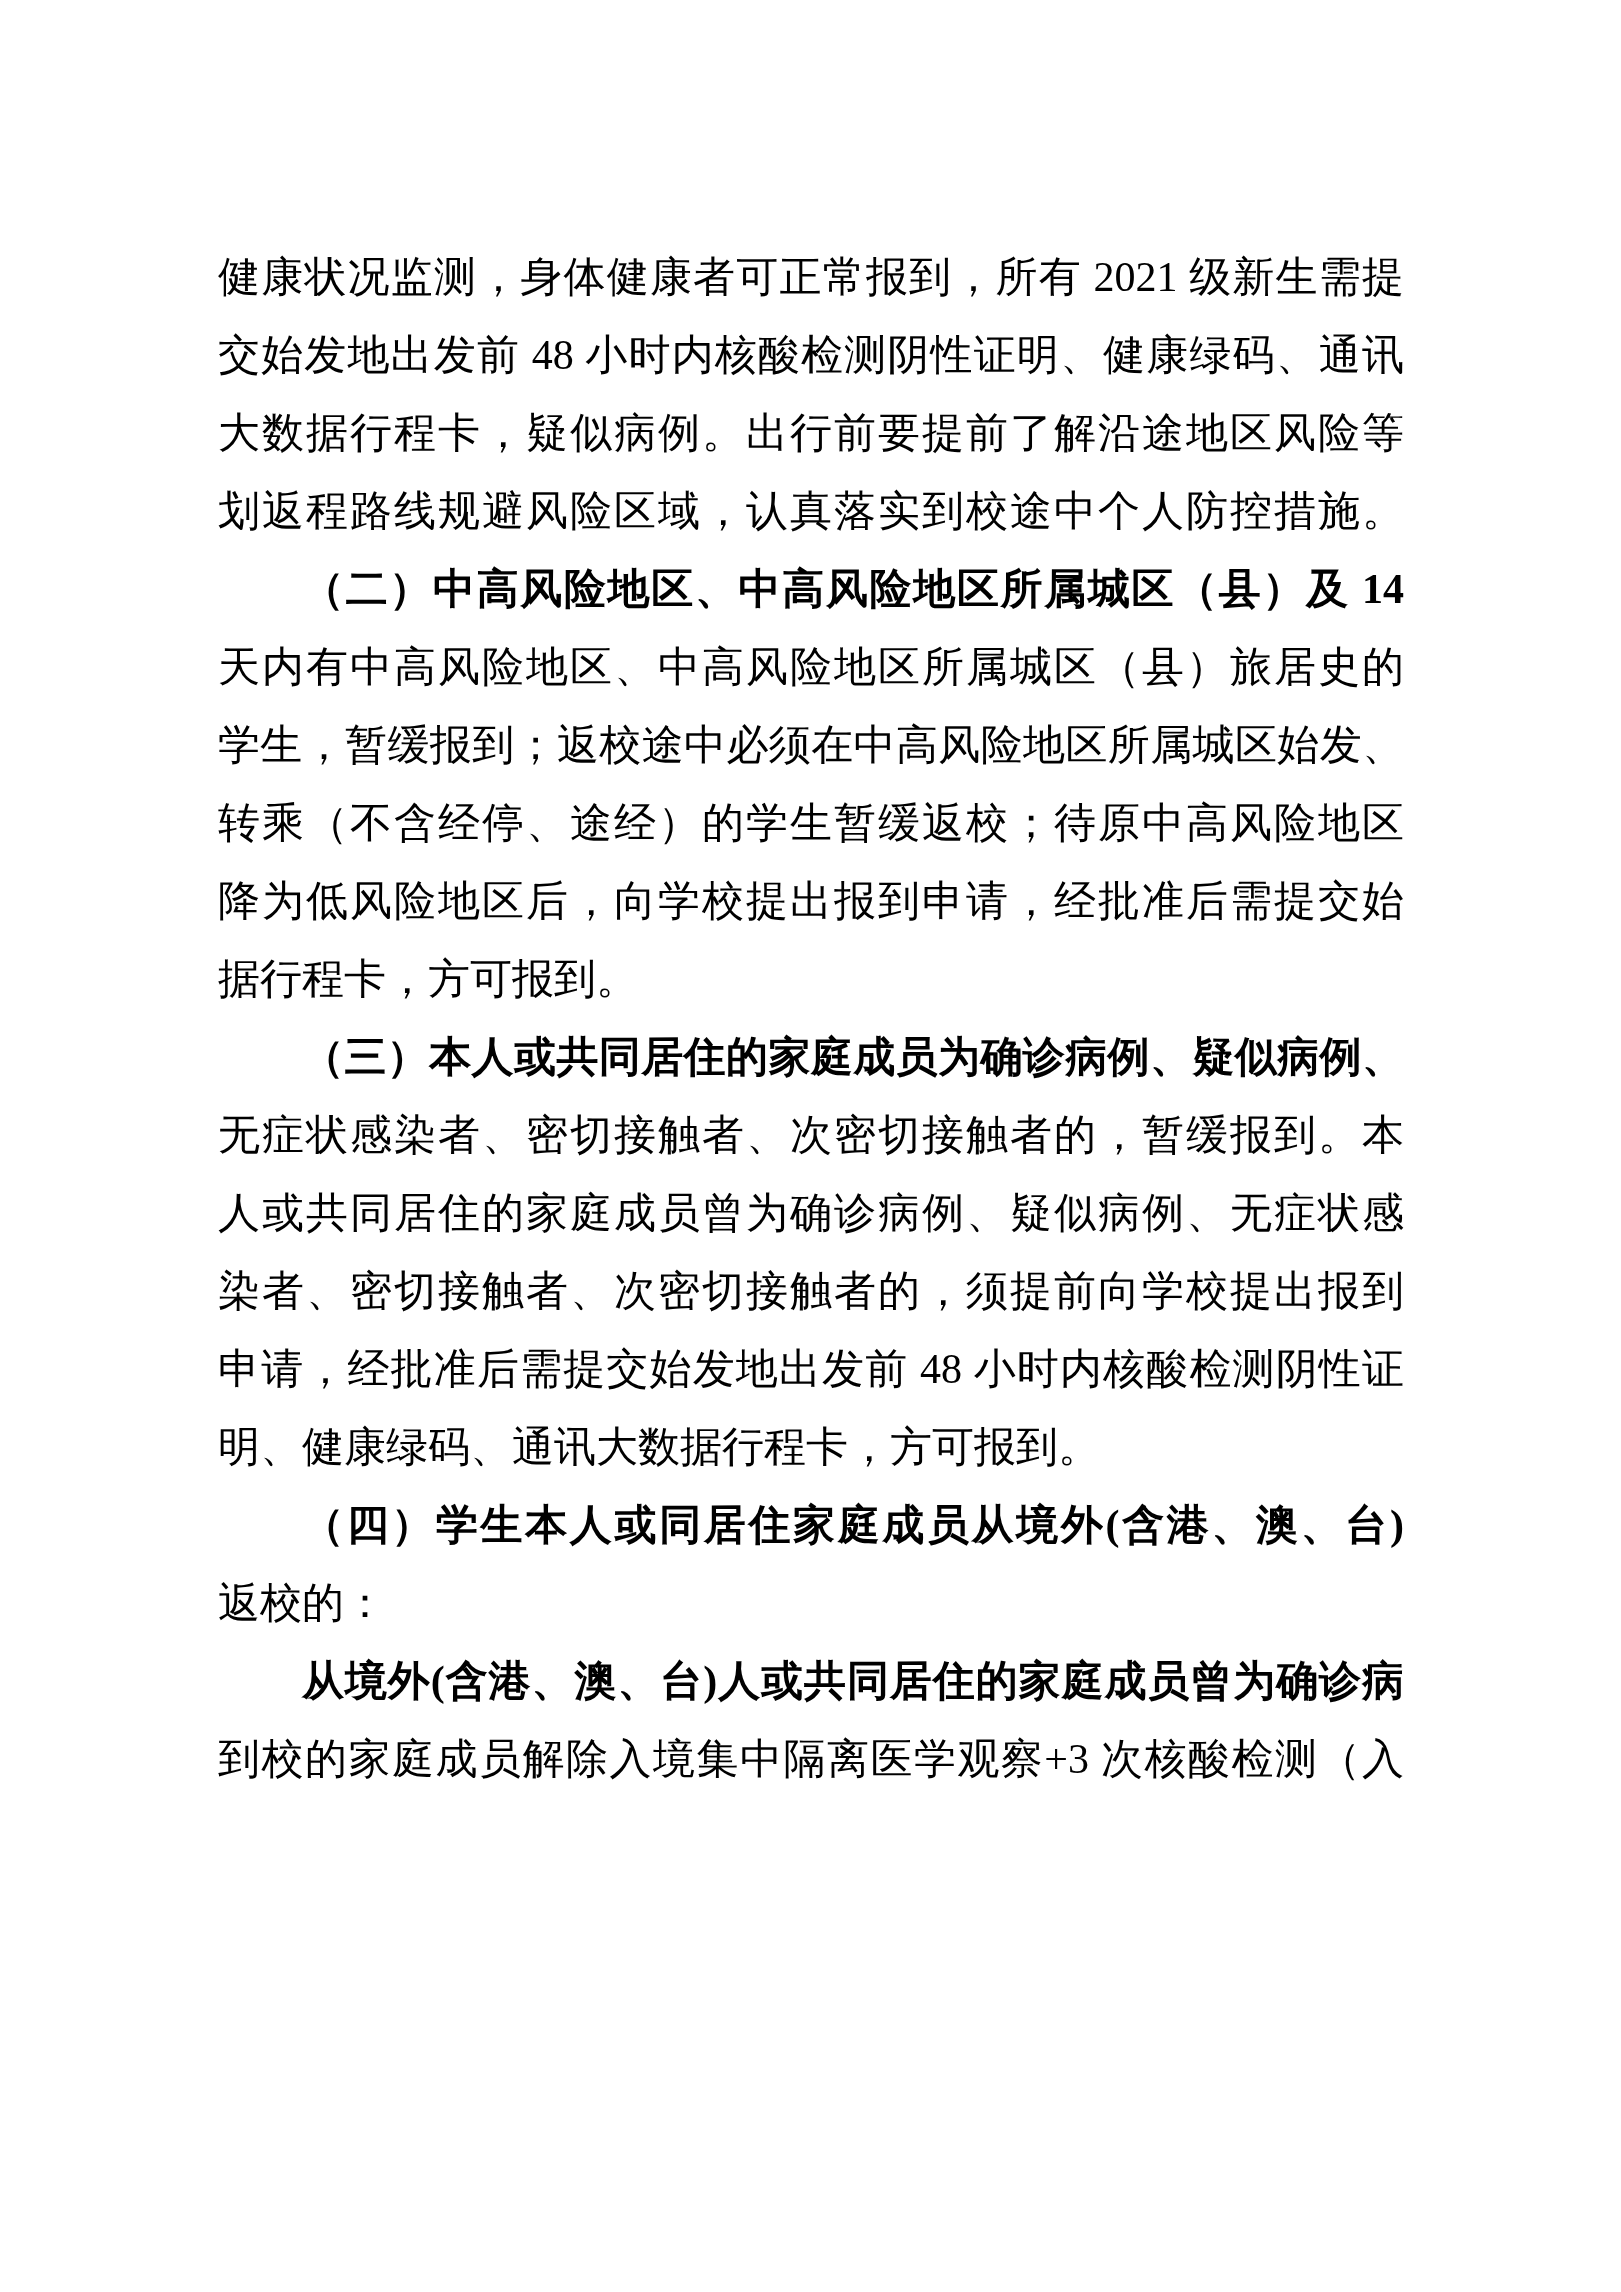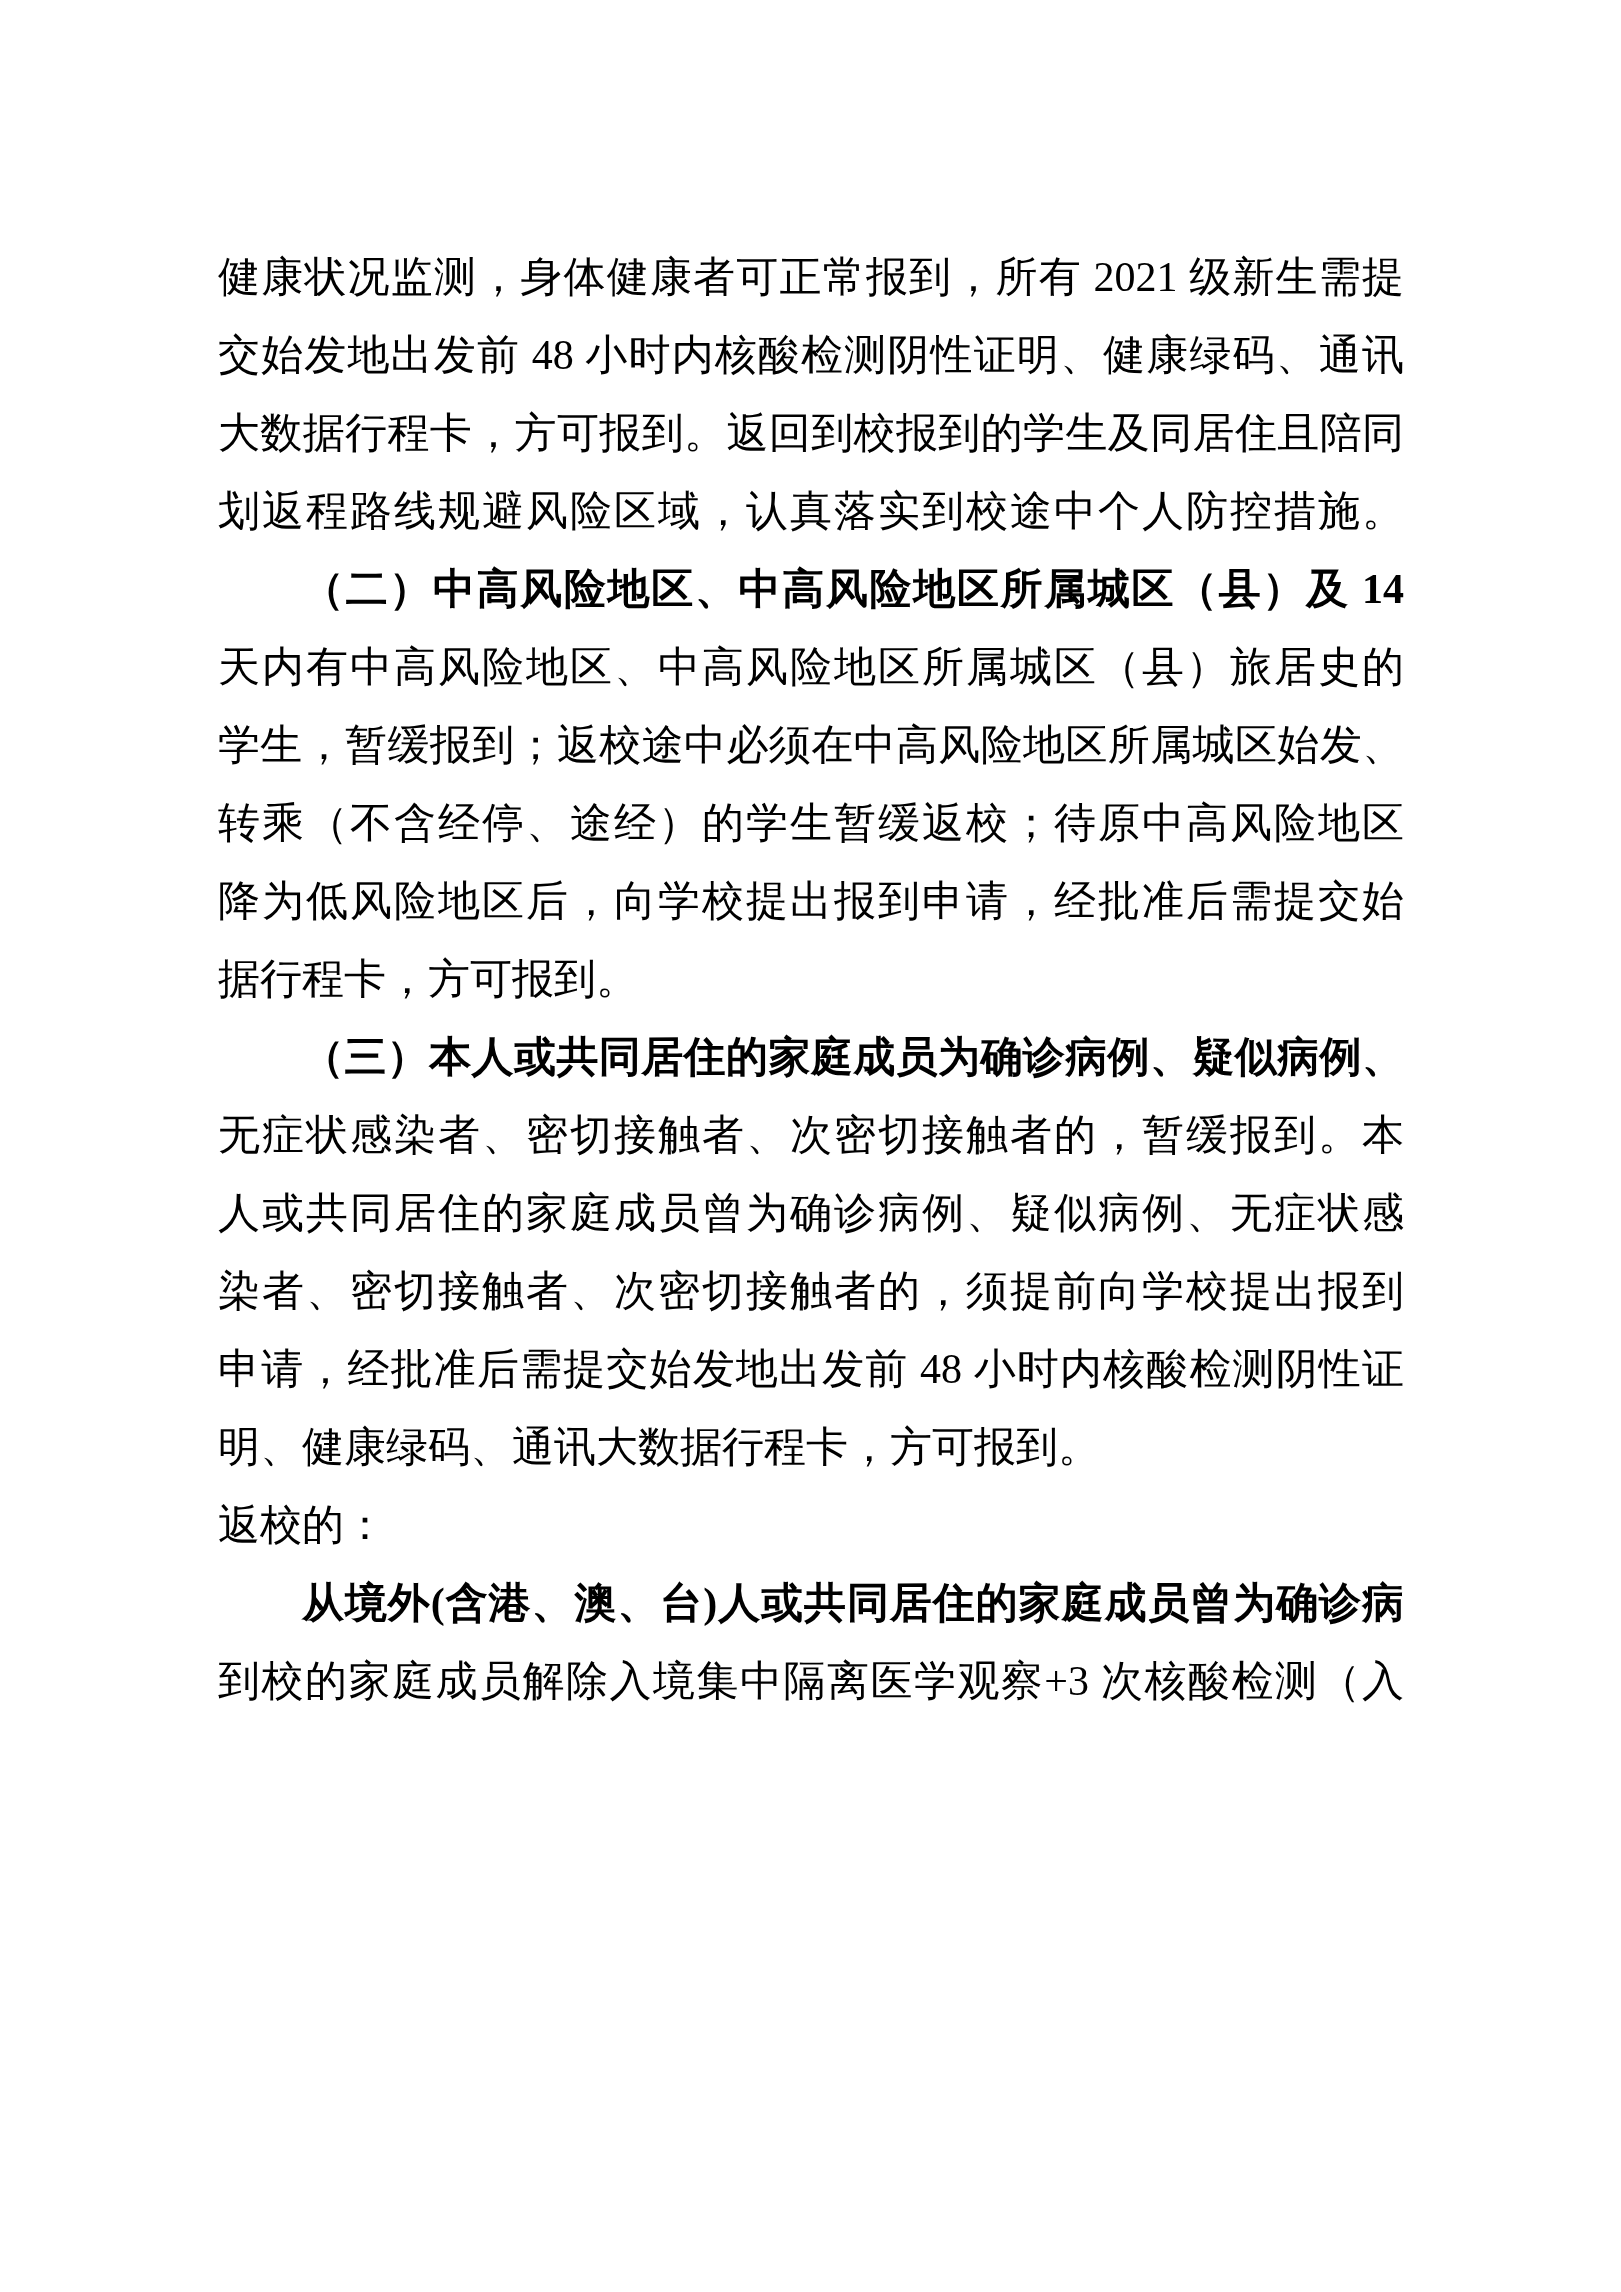--- a/index.html
+++ b/index.html
@@ -39,32 +39,33 @@
     font-weight: bold;
   }
 </style>
 </head>
 <body>
 
 <div class="page">
   <div class="text-block" id="text-block">
       <div class="line justify">健康状况监测，身体健康者可正常报到，所有 2021 级新生需提</div>
       <div class="line justify">交始发地出发前 48 小时内核酸检测阴性证明、健康绿码、通讯</div>
-      <div class="line justify">大数据行程卡，方可报到。返回到校报到的学生及同居住且陪同</div>
+      <div class="line justify">大数据行程卡，疑似病例。出行前要提前了解沿途地区风险等</div>
       <div class="line justify">划返程路线规避风险区域，认真落实到校途中个人防控措施。</div>
       <div class="line indent justify">（二）中高风险地区、中高风险地区所属城区（县）及 14</div>
       <div class="line justify">天内有中高风险地区、中高风险地区所属城区（县）旅居史的</div>
       <div class="line justify">学生，暂缓报到；返校途中必须在中高风险地区所属城区始发、</div>
       <div class="line justify">转乘（不含经停、途经）的学生暂缓返校；待原中高风险地区</div>
       <div class="line justify">降为低风险地区后，向学校提出报到申请，经批准后需提交始</div>
       <div class="line">据行程卡，方可报到。</div>
       <div class="line indent justify">（三）本人或共同居住的家庭成员为确诊病例、疑似病例、</div>
       <div class="line justify">无症状感染者、密切接触者、次密切接触者的，暂缓报到。本</div>
       <div class="line justify">人或共同居住的家庭成员曾为确诊病例、疑似病例、无症状感</div>
       <div class="line justify">染者、密切接触者、次密切接触者的，须提前向学校提出报到</div>
       <div class="line justify">申请，经批准后需提交始发地出发前 48 小时内核酸检测阴性证</div>
       <div class="line">明、健康绿码、通讯大数据行程卡，方可报到。</div>
+      <div class="line indent justify">（四）学生本人或同居住家庭成员从境外(含港、澳、台)</div>
       <div class="line">返校的：</div>
       <div class="line indent justify">从境外(含港、澳、台)人或共同居住的家庭成员曾为确诊病例</div>
       <div class="line justify">到校的家庭成员解除入境集中隔离医学观察+3 次核酸检测（入</div>
     </div>
 </div>
 
 
 </body></html>

